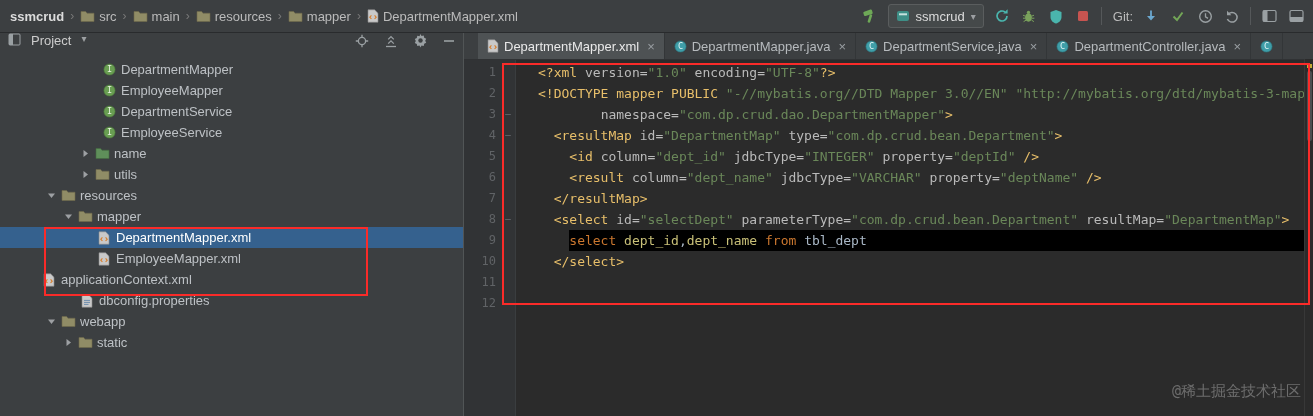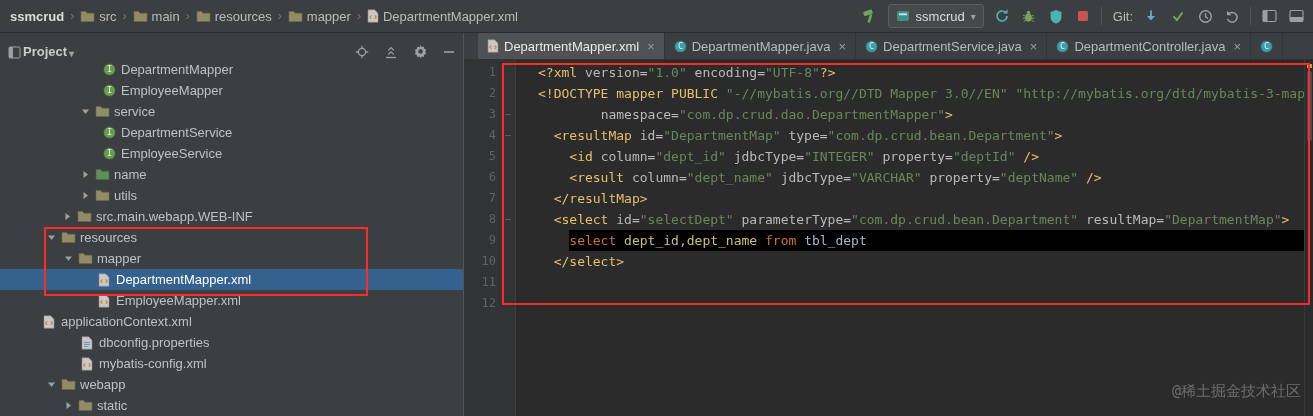--- a/index.html
+++ b/index.html
@@ -24,21 +24,21 @@
     background:#45494a;border:1px solid #5a5d5e;border-radius:3px;color:#dddddd;
   }
   .chev-txt{color:#9da0a3;font-size:10px;}
   .git-label{color:#bbbbbb;margin-left:2px;}
   .vsep{width:1px;height:18px;background:#55585a;}
   .main{display:flex;height:383px;}
   .panel{
     width:464px;flex:none;background:#3c3f41;border-right:1px solid #515556;
     display:flex;flex-direction:column;box-sizing:border-box;position:relative;
   }
-  .panel-head{height:26px;flex:none;display:flex;align-items:flex-end;gap:2px;padding:0 8px;font-weight:bold;}
+  .panel-head{height:26px;flex:none;display:flex;align-items:flex-start;gap:10px;padding:0 8px;}
   .panel-title{color:#cccccc;}
   .ph-right{margin-left:auto;display:flex;align-items:center;gap:15px;}
   .tree{flex:1;position:relative;overflow:hidden;}
   .trow{height:21px;display:flex;align-items:center;white-space:nowrap;box-sizing:border-box;}
   .trow.selected{background:#35618e;}
   .trow.selected .tlabel{color:#ffffff;}
   .arrow{width:15px;flex:none;display:inline-flex;justify-content:center;align-items:center;}
   .ticon{width:18px;flex:none;display:inline-flex;justify-content:center;align-items:center;margin-right:3px;}
   .tlabel{color:#bdc1c5;}
   .editor{flex:1;min-width:0;display:flex;flex-direction:column;background:#2b2b2b;position:relative;}
@@ -264,33 +264,20 @@
           </div>
           <div class="trow" style="padding-left:100px">
             <span class="ic ticon">
               <svg width="13" height="13" viewBox="0 0 13 13">
                 <circle cx="6.5" cy="6.5" r="5.6" fill="#699e52" stroke="#4c7a3a" stroke-width="0.6"></circle>
                 <text x="6.5" y="9.4" text-anchor="middle" font-size="8.5" font-family="DejaVu Sans Mono, monospace" fill="#e8f2e2">I</text>
               </svg>
             </span>
             <span class="tlabel">EmployeeMapper</span>
           </div>
-          <div class="trow" style="padding-left:78px">
-            <span class="ic arrow">
-              <svg width="9" height="9" viewBox="0 0 9 9">
-                <path d="M1 2.5 4.5 7 8 2.5z" fill="#9da0a3"></path>
-              </svg>
-            </span>
-            <span class="ic ticon">
-              <svg width="15" height="13" viewBox="0 0 15 13">
-                <path d="M1 1.5h4.6L7 3.2h7v8.3H1z" fill="#908c66" stroke="#6e6a4c" stroke-width="0.6"></path>
-              </svg>
-            </span>
-            <span class="tlabel">service</span>
-          </div>
           <div class="trow" style="padding-left:100px">
             <span class="ic ticon">
               <svg width="13" height="13" viewBox="0 0 13 13">
                 <circle cx="6.5" cy="6.5" r="5.6" fill="#699e52" stroke="#4c7a3a" stroke-width="0.6"></circle>
                 <text x="6.5" y="9.4" text-anchor="middle" font-size="8.5" font-family="DejaVu Sans Mono, monospace" fill="#e8f2e2">I</text>
               </svg>
             </span>
             <span class="tlabel">DepartmentService</span>
           </div>
           <div class="trow" style="padding-left:100px">
@@ -321,33 +308,20 @@
                 <path d="M2.5 1 7 4.5 2.5 8z" fill="#9da0a3"></path>
               </svg>
             </span>
             <span class="ic ticon">
               <svg width="15" height="13" viewBox="0 0 15 13">
                 <path d="M1 1.5h4.6L7 3.2h7v8.3H1z" fill="#908c66" stroke="#6e6a4c" stroke-width="0.6"></path>
               </svg>
             </span>
             <span class="tlabel">utils</span>
           </div>
-          <div class="trow" style="padding-left:60px">
-            <span class="ic arrow">
-              <svg width="9" height="9" viewBox="0 0 9 9">
-                <path d="M2.5 1 7 4.5 2.5 8z" fill="#9da0a3"></path>
-              </svg>
-            </span>
-            <span class="ic ticon">
-              <svg width="15" height="13" viewBox="0 0 15 13">
-                <path d="M1 1.5h4.6L7 3.2h7v8.3H1z" fill="#908c66" stroke="#6e6a4c" stroke-width="0.6"></path>
-              </svg>
-            </span>
-            <span class="tlabel">src.main.webapp.WEB-INF</span>
-          </div>
           <div class="trow" style="padding-left:44px">
             <span class="ic arrow">
               <svg width="9" height="9" viewBox="0 0 9 9">
                 <path d="M1 2.5 4.5 7 8 2.5z" fill="#9da0a3"></path>
               </svg>
             </span>
             <span class="ic ticon">
               <svg width="15" height="13" viewBox="0 0 15 13">
                 <path d="M1 1.5h4.6L7 3.2h7v8.3H1z" fill="#908c66" stroke="#6e6a4c" stroke-width="0.6"></path>
               </svg>
@@ -395,29 +369,20 @@
             <span class="tlabel">applicationContext.xml</span>
           </div>
           <div class="trow" style="padding-left:78px">
             <span class="ic ticon">
               <svg width="12" height="14" viewBox="0 0 12 14">
                 <path d="M1 .8h6.6L11 4.2v9H1z" fill="#c9c9c9" stroke="#8a8a8a" stroke-width="0.6"></path>
                 <path d="M3 6.4h6M3 8.4h6M3 10.4h4.5" stroke="#6f8fae" stroke-width="1"></path>
               </svg>
             </span>
             <span class="tlabel">dbconfig.properties</span>
-          </div>
-          <div class="trow" style="padding-left:78px">
-            <span class="ic ticon">
-              <svg width="12" height="14" viewBox="0 0 12 14">
-                <path d="M1 .8h6.6L11 4.2v9H1z" fill="#c9c9c9" stroke="#8a8a8a" stroke-width="0.6"></path>
-                <path d="M4.4 6.4 2.8 8.2l1.6 1.8M7.6 6.4l1.6 1.8-1.6 1.8" fill="none" stroke="#d77c28" stroke-width="1.1"></path>
-              </svg>
-            </span>
-            <span class="tlabel">mybatis-config.xml</span>
           </div>
           <div class="trow" style="padding-left:44px">
             <span class="ic arrow">
               <svg width="9" height="9" viewBox="0 0 9 9">
                 <path d="M1 2.5 4.5 7 8 2.5z" fill="#9da0a3"></path>
               </svg>
             </span>
             <span class="ic ticon">
               <svg width="15" height="13" viewBox="0 0 15 13">
                 <path d="M1 1.5h4.6L7 3.2h7v8.3H1z" fill="#908c66" stroke="#6e6a4c" stroke-width="0.6"></path>

